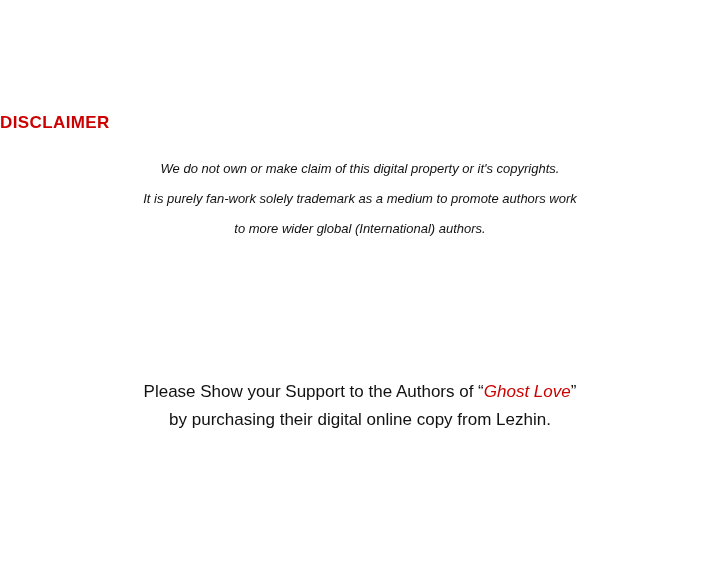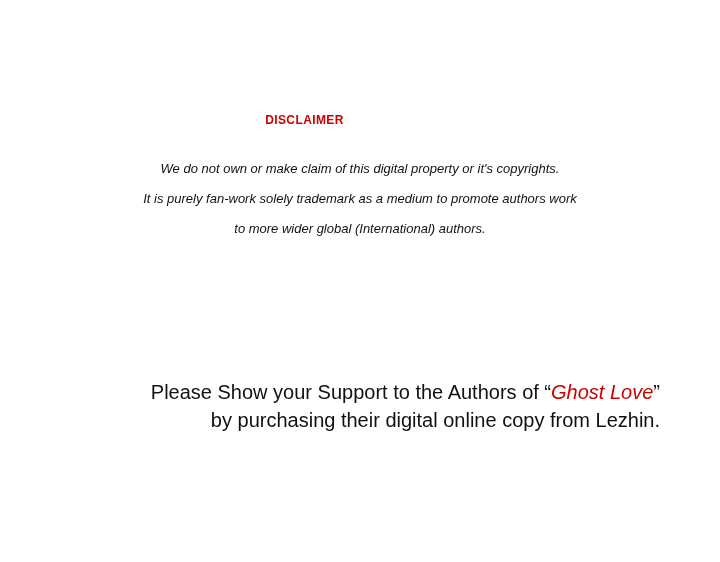--- a/index.html
+++ b/index.html
@@ -18,22 +18,21 @@
     position: relative;
     width: 720px;
     height: 562px;
     box-sizing: border-box;
   }
   .disclaimer-title {
     position: absolute;
     top: 113px;
     left: 0;
     width: 609px;
-    text-align: center;
-    font-size: 12px;
+    font-size: 17px;
     font-weight: bold;
     color: #cc0000;
     letter-spacing: 0.4px;
   }
   .disclaimer-body {
     position: absolute;
     top: 154px;
     left: 60px;
     width: 600px;
     text-align: center;
@@ -46,22 +45,22 @@
     margin: 0;
   }
   .disclaimer-body .spacer {
     height: 8px;
   }
   .support-block {
     position: absolute;
     top: 378px;
     left: 60px;
     width: 600px;
-    text-align: right;
-    font-size: 20px;
+    text-align: center;
+    font-size: 17px;
     line-height: 28px;
     color: #111111;
   }
   .support-block .line {
     margin: 0;
   }
   .title-accent {
     color: #cc0000;
     font-style: italic;
   }

